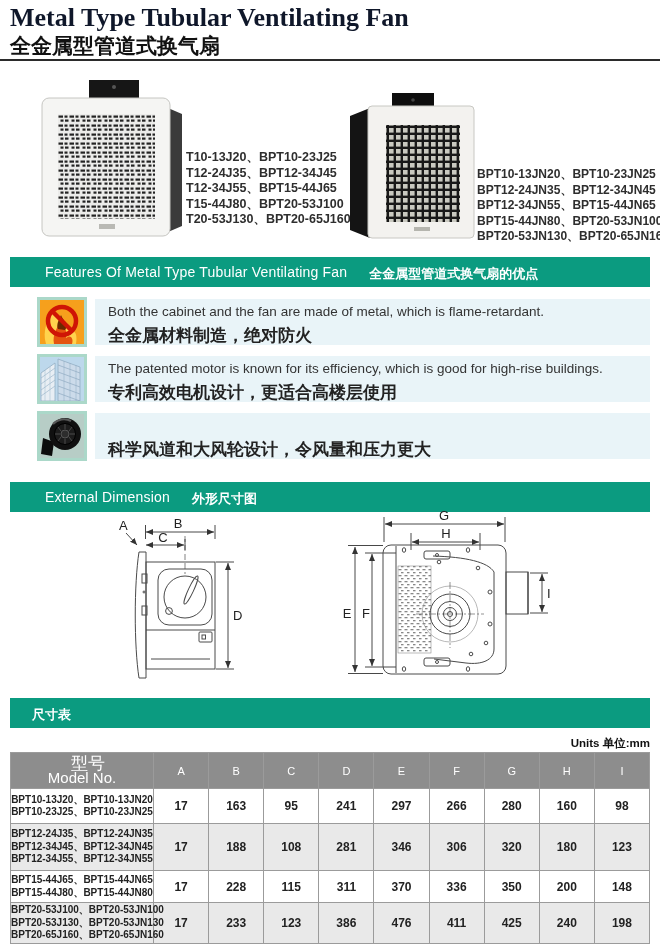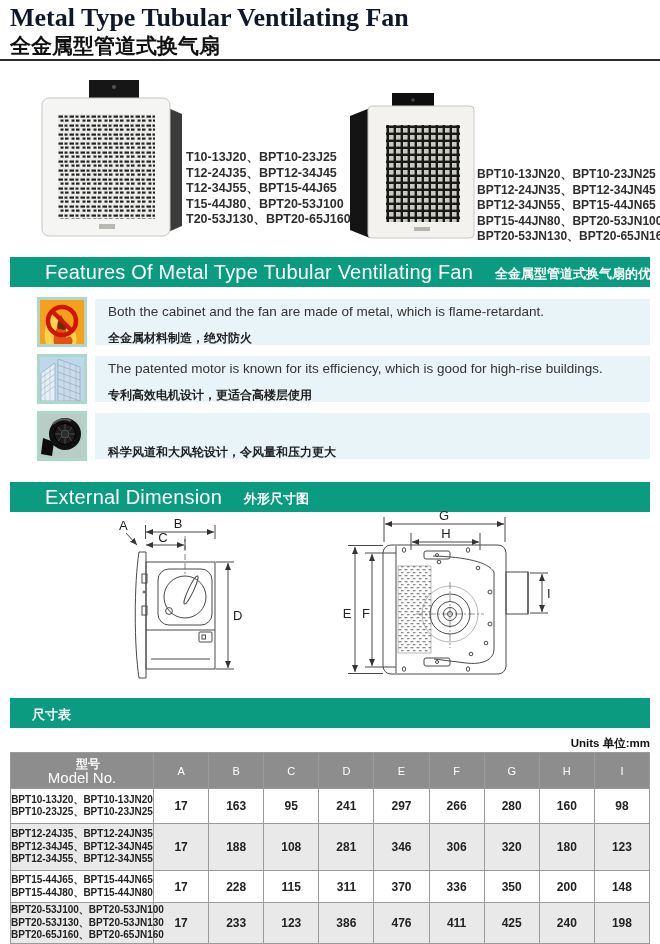--- a/index.html
+++ b/index.html
@@ -15,50 +15,50 @@
 
   
   .models { position:absolute; font-weight:700; color:#2e2e2e; white-space:nowrap; }
   .models div { line-height:15.5px; }
   .models-left  { left:186px; top:150px; font-size:12.5px; }
   .models-right { left:477px; top:167px; font-size:12px; }
 
   
   .banner { position:absolute; left:10px; width:640px; height:30px; background:#0b9b80;
             color:#fff; display:flex; align-items:center; }
-  .banner .en { font-size:20px; margin-left:35px; letter-spacing:0.2px; white-space:nowrap; }
+  .banner .en { font-size:14px; margin-left:35px; letter-spacing:0.2px; white-space:nowrap; }
   .banner .cn { font-size:13px; font-weight:700; margin-left:22px; margin-top:3px; white-space:nowrap; }
   #features-banner { top:257px; }
   #extdim-banner   { top:482px; }
   #dimtable-banner { top:698px; }
 
   
   .feature { position:absolute; left:10px; width:640px; height:50px; }
   .feature .icon-frame { position:absolute; left:27px; top:0; width:44px; height:44px;
                          border:3px solid #abd8c9; background:#fff; line-height:0; }
   .feature .panel { position:absolute; left:85px; right:0; top:2px; height:46px; background:#e9f4f8; }
   .feature .en { position:absolute; left:98px; top:7px;  font-size:13.5px; color:#333; white-space:nowrap; }
-  .feature .cn { position:absolute; left:98px; top:33px; font-size:12px; font-weight:700; color:#222; white-space:nowrap; }
+  .feature .cn { position:absolute; left:98px; top:27px; font-size:17px; font-weight:700; color:#222; white-space:nowrap; }
   #feature-1 { top:297px; } #feature-2 { top:354px; } #feature-3 { top:411px; }
 
   
   .draw { position:absolute; line-height:0; }
   #draw-left  { left:95px;  top:512px; }
   #draw-right { left:338px; top:502px; }
   .draw svg text { font-family:"Liberation Sans", sans-serif; font-size:13px; fill:#222; stroke:none; }
   .gline { stroke:#4a4a4a; fill:none; stroke-width:1; }
   .gdim  { stroke:#333; fill:none; stroke-width:0.9; }
 
   
   .units { position:absolute; right:10px; top:736px; font-size:11.5px; font-weight:700; color:#111; }
   .dim-table { position:absolute; left:10px; top:752px; width:640px; border-collapse:collapse;
                table-layout:fixed; border:1.5px solid #555; }
   .dim-table th, .dim-table td { border:1px solid #9b9b9b; text-align:center; vertical-align:middle; padding:0; }
   .dim-table th { background:#8d8d8d; color:#fff; font-weight:400; }
-  .th-model-cn { font-size:12px; font-weight:700; line-height:14px;padding-left:12px; }
+  .th-model-cn { font-size:17px; font-weight:400; line-height:14px;padding-left:12px; }
   .th-model-en { font-size:15px; line-height:13px; }
   .th-dim { font-size:11px; }
   td.model { font-size:10px; font-weight:700; color:#222; line-height:12.5px; white-space:nowrap; }
   td.val   { font-size:12px; font-weight:700; color:#222; }
   tr.shaded td { background:#e9e9e9; }
 </style>
 </head>
 <body>
 
 <div class="page">

